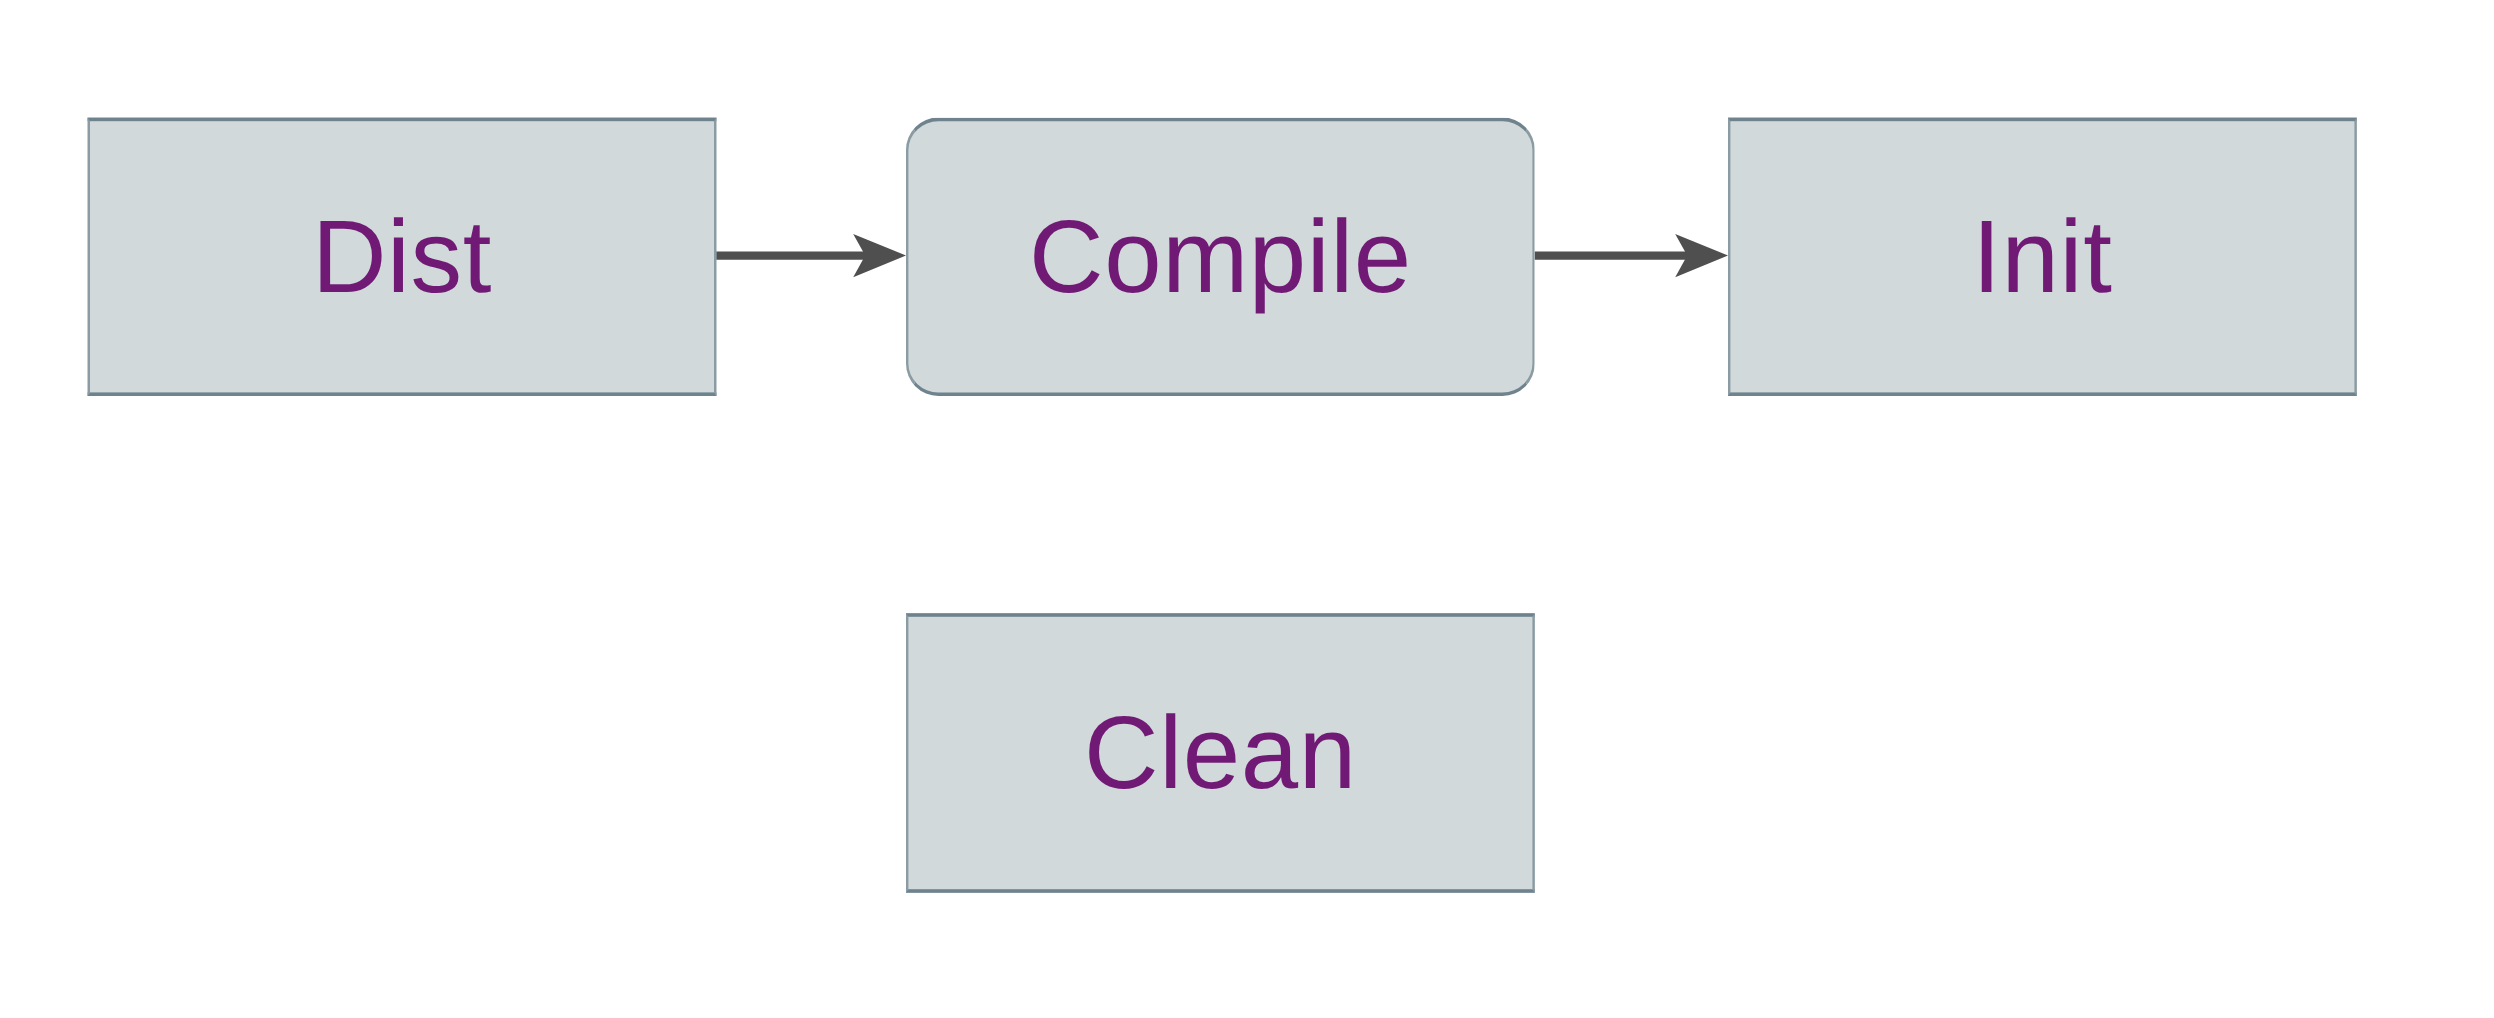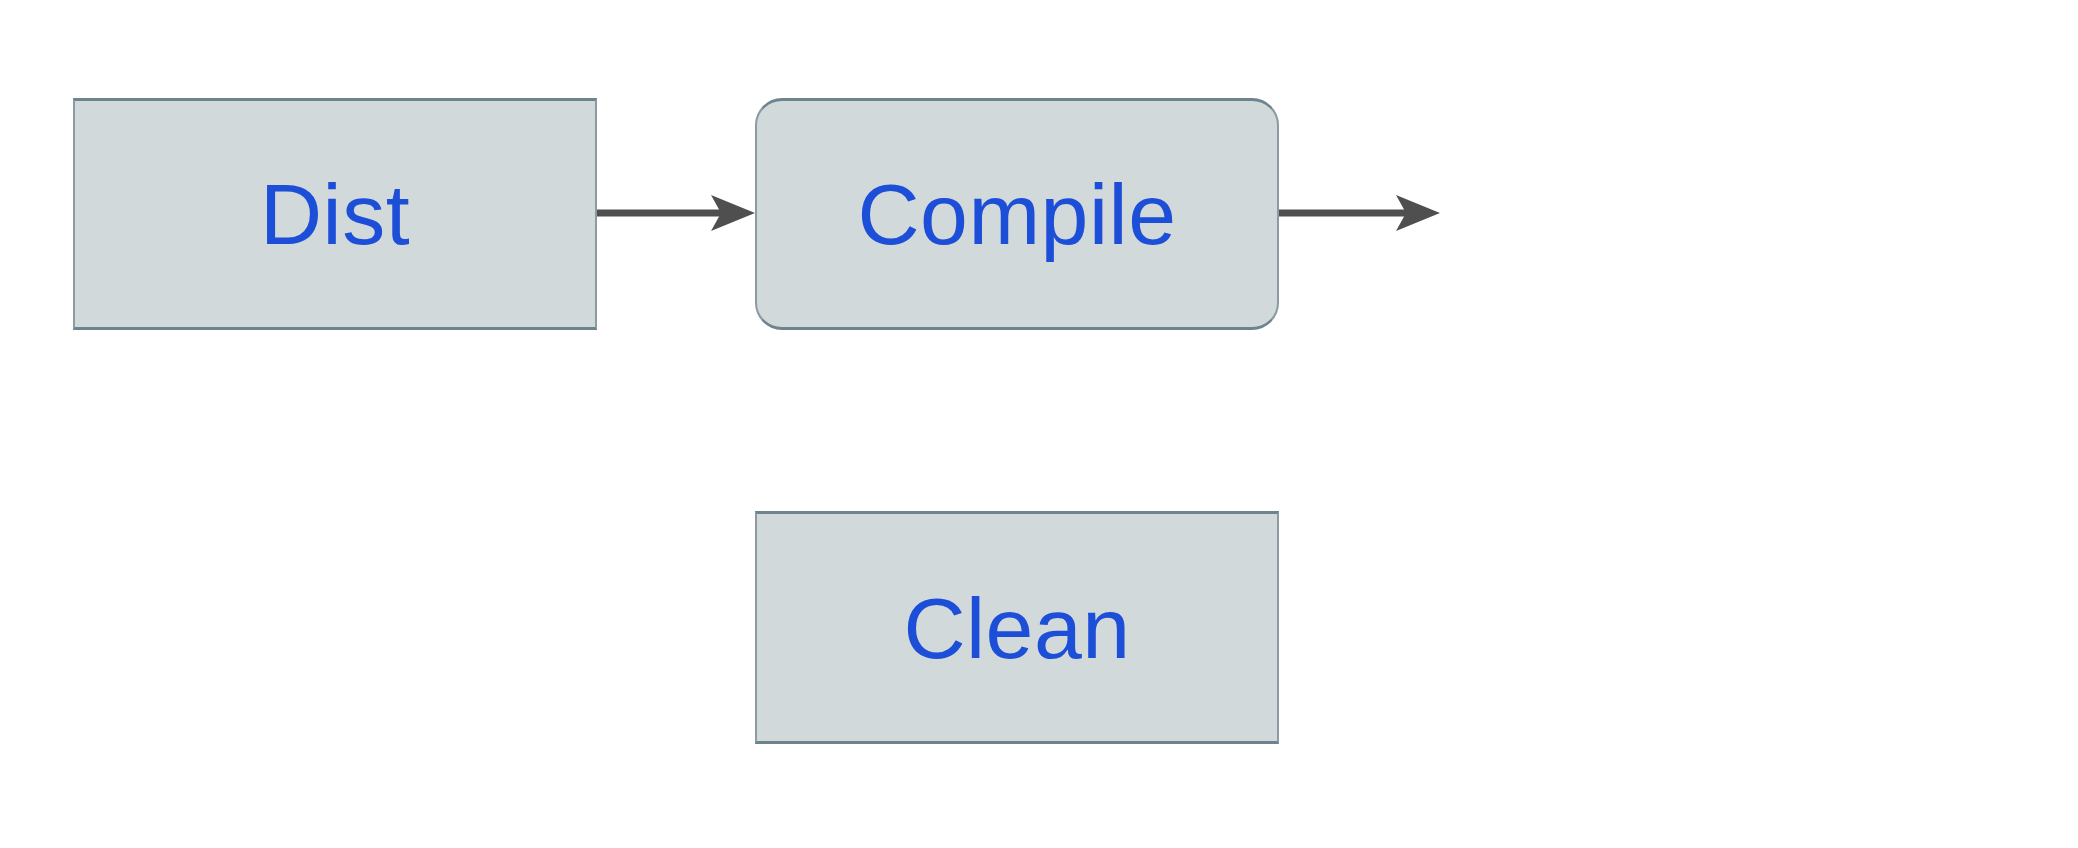--- a/index.html
+++ b/index.html
@@ -24,21 +24,21 @@
     border: 2px solid #8a9ba3;
     border-top: 3px solid #6e838d;
     border-bottom: 3px solid #6e838d;
     display: flex;
     align-items: center;
     justify-content: center;
   }
   .node-label {
     font-size: 86px;
     line-height: 1;
-    color: #1d4ed8;
+    color: #701a75;
     letter-spacing: 0.5px;
     user-select: none;
   }
   #node-dist    { left: 73px;   top: 98px; }
   #node-compile { left: 755px;  top: 98px; border-radius: 27px; }
   #node-init    { left: 1440px; top: 98px; }
   #node-clean   { left: 755px;  top: 511px; height: 233px; }
   #edges-layer {
     position: absolute;
     left: 0; top: 0;
@@ -53,20 +53,23 @@
 <div id="canvas">
 
   <div class="node" id="node-dist">
     <span class="node-label">Dist</span>
   </div>
 
   <div class="node" id="node-compile">
     <span class="node-label">Compile</span>
   </div>
 
+  <div class="node" id="node-init">
+    <span class="node-label">Init</span>
+  </div>
 
   <div class="node" id="node-clean">
     <span class="node-label">Clean</span>
   </div>
 
   <svg id="edges-layer" viewBox="0 0 2078 848" xmlns="http://www.w3.org/2000/svg">
     <g>
       <line x1="597" y1="213" x2="727" y2="213" stroke="#4f4f4f" stroke-width="7"></line>
       <polygon points="755,213 711,195 721,213 711,231" fill="#4f4f4f"></polygon>
     </g>

